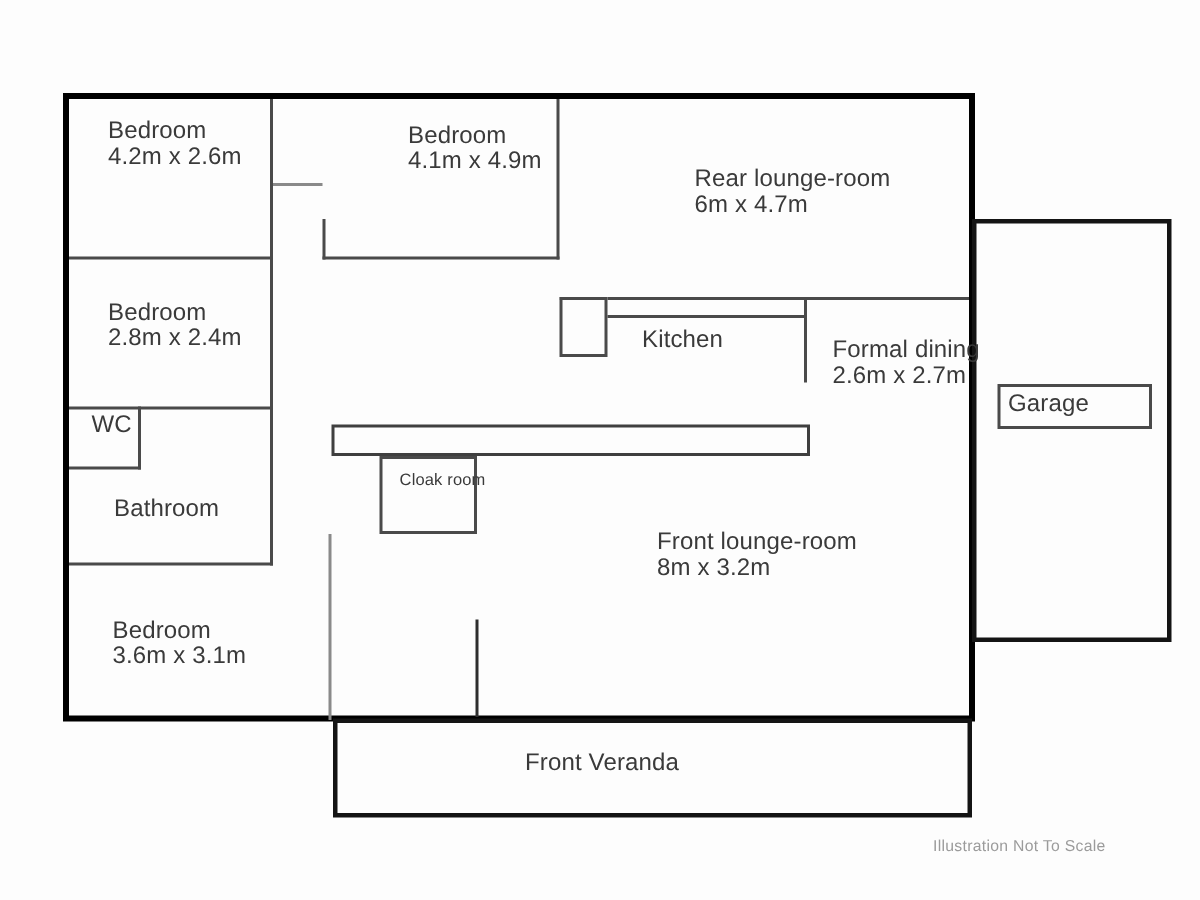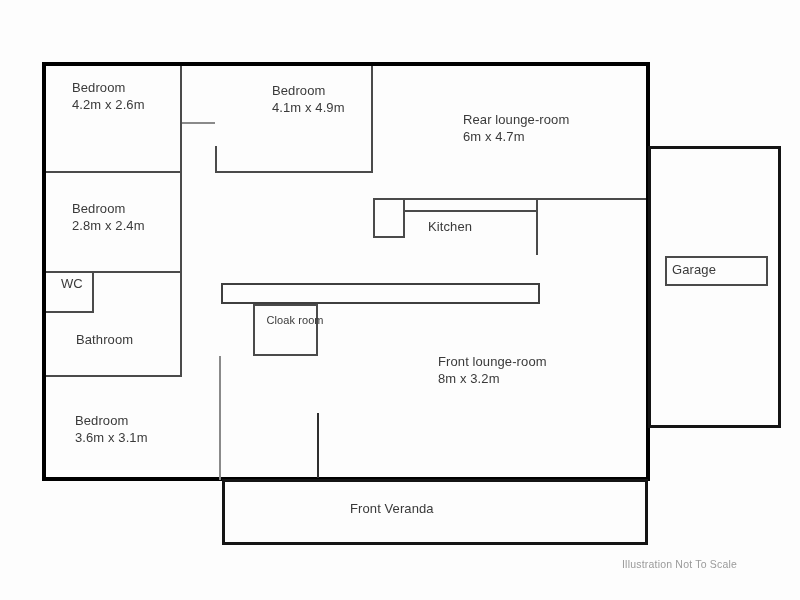--- a/index.html
+++ b/index.html
@@ -17,21 +17,21 @@
     font-size:10.5px;color:#9b9b9b;white-space:nowrap;letter-spacing:.2px;
   }
   .outline{border:4px solid #000;background:transparent;}
   .wall{background:#4a4a4a;}
   .wall-light{background:#8a8a8a;}
   .wall-dark{background:#2e2e2e;}
   .thinbox{border:2px solid #4a4a4a;background:#fdfdfd;}
   .midbox{border:2px solid #3f3f3f;background:#fdfdfd;}
   .bigbox{border:3px solid #141414;background:transparent;}
   .lbl{
-    font-size:13px;line-height:17px;color:#3a3a3a;white-space:nowrap;letter-spacing:.1px;
+    font-size:16px;line-height:17px;color:#3a3a3a;white-space:nowrap;letter-spacing:.1px;
   }
   .lbl .dims{white-space:nowrap;}
   .lbl-center{text-align:center;white-space:normal;line-height:14.5px;font-size:11px;}
 </style>
 </head>
 <body>
 
 <div id="canvas">
 
   <div class="abs note" style="left:622px;top:558px">Illustration Not To Scale</div>
@@ -83,20 +83,24 @@
   <div class="abs lbl" style="left:72px;top:200px">
     <div>Bedroom</div>
     <div class="dims">2.8m x 2.4m</div>
   </div>
 
 
   <div class="abs lbl" style="left:428px;top:218px">
     <div>Kitchen</div>
   </div>
 
+  <div class="abs lbl" style="left:555px;top:225px">
+    <div>Formal dining</div>
+    <div class="dims">2.6m x 2.7m</div>
+  </div>
 
   <div class="abs lbl" style="left:61px;top:275px">
     <div>WC</div>
   </div>
 
   <div class="abs lbl" style="left:76px;top:331px">
     <div>Bathroom</div>
   </div>
 
   <div class="abs lbl lbl-center" style="left:255px;top:313px;width:80px">

